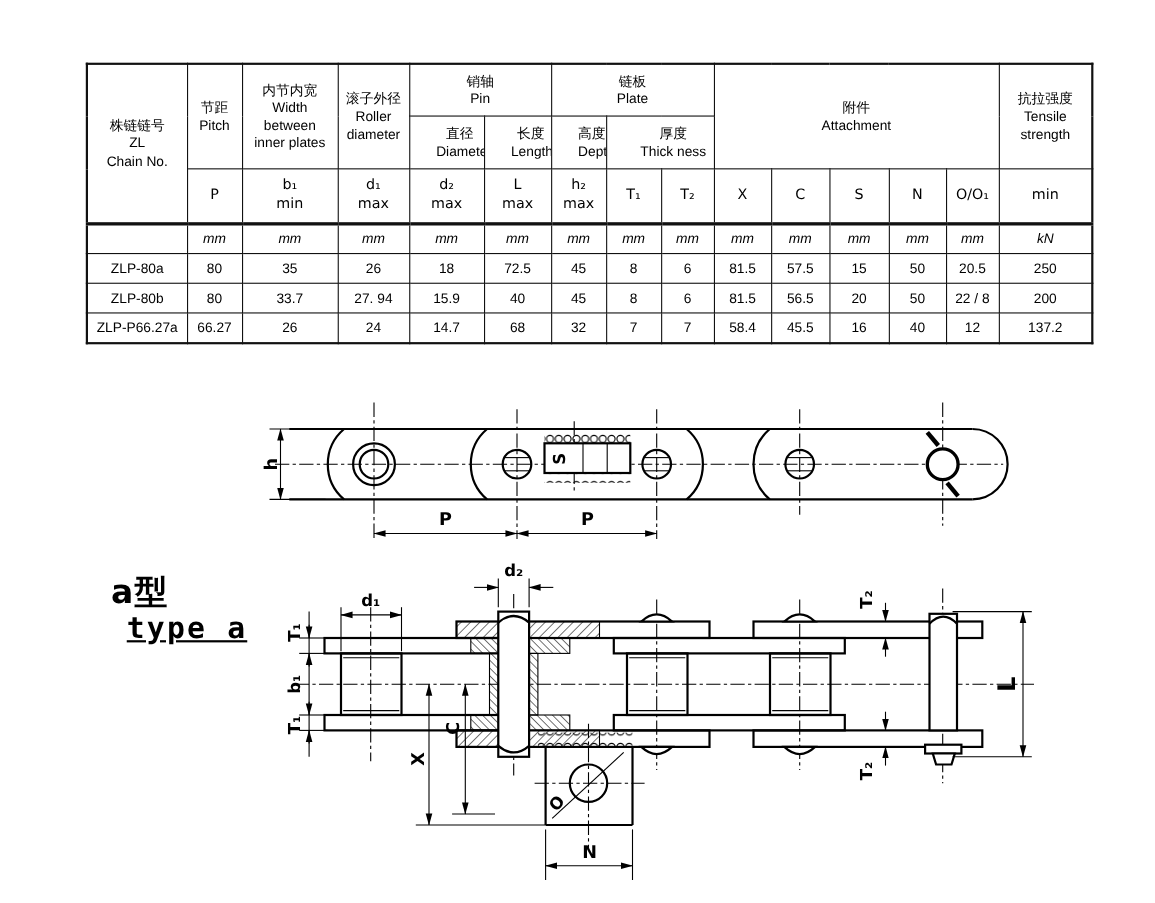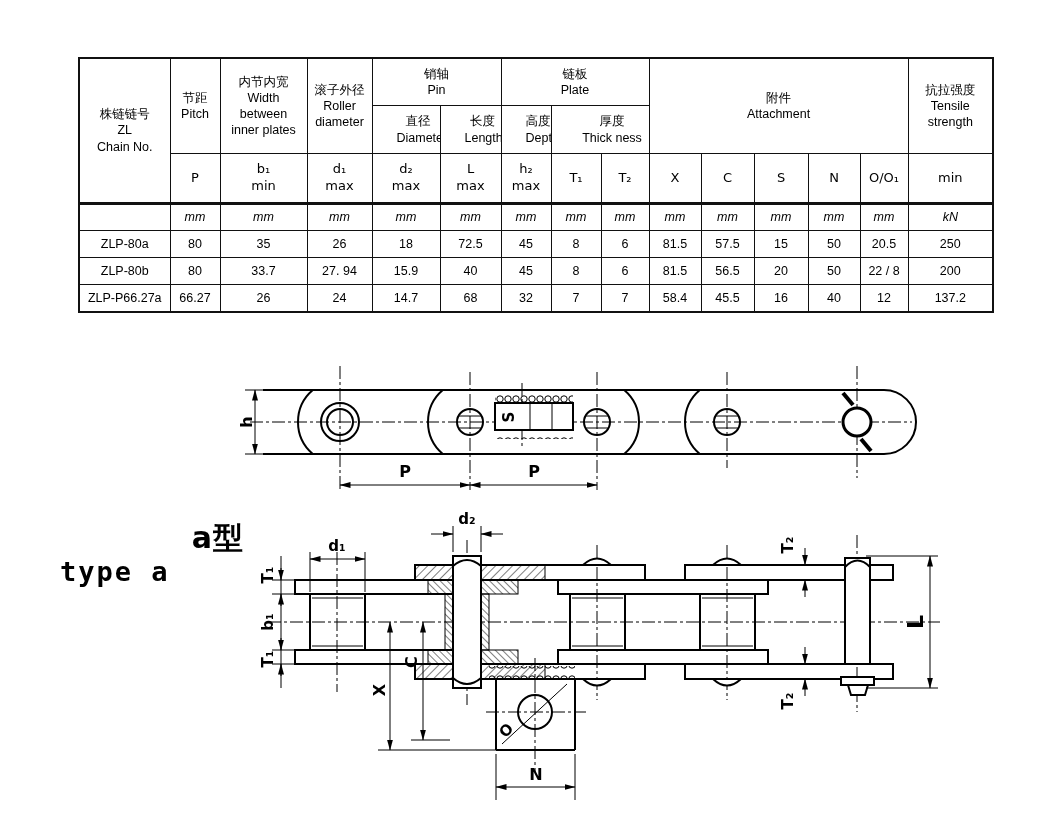--- a/index.html
+++ b/index.html
@@ -11,24 +11,24 @@
   table.spec td{border:1px solid #111;text-align:center;vertical-align:middle;
                 font:12.5px/1.3 "Liberation Sans",sans-serif;white-space:pre-line;
                 padding:0;overflow:hidden;}
   tr.row-a td{height:46px;}
   tr.row-b td{height:47px;padding-left:24px;}
   tr.row-c td{height:48px;font-family:"DejaVu Sans",sans-serif;font-size:13px;}
   tr.row-d td{height:25px;border-top:3px solid #111;font-size:12.5px;font-style:italic;}
   tbody td{height:26px;font-size:13px;margin-top:29px;}
   td.serif-val{font-family:"DejaVu Serif",serif;font-size:16.5px;text-align:right;padding-right:12px;}
   
-  .cap-cn{position:absolute;left:124px;top:518px;width:120px;text-align:right;
+  .cap-cn{position:absolute;left:101px;top:518px;width:120px;text-align:left;
           font:bold 30px "DejaVu Sans",sans-serif;letter-spacing:1px;}
-  .cap-en{position:absolute;left:60px;top:556px;width:220px;
-          font:bold 27px "DejaVu Sans Mono",monospace;letter-spacing:2px;}
+  .cap-en{position:absolute;left:60px;top:556px;width:220px;text-align:center;
+          font:bold 27px "DejaVu Sans Mono",monospace;letter-spacing:2px;text-decoration:underline;}
   
   svg#drawing{position:absolute;left:0;top:0;}
   .obj{stroke:#000;stroke-width:2;fill:none;}
   .objf{stroke:#000;stroke-width:2;fill:#fff;}
   .thin{stroke:#000;stroke-width:1;fill:none;}
   .cl{stroke:#000;stroke-width:1;fill:none;stroke-dasharray:13 3 3 3;}
   .dim{stroke:#000;stroke-width:1;fill:none;}
   .hat1{fill:url(#h1);stroke:#000;stroke-width:1;}
   .hat2{fill:url(#h2);stroke:#000;stroke-width:1;}
   .coil{fill:url(#coilp);stroke:none;}

